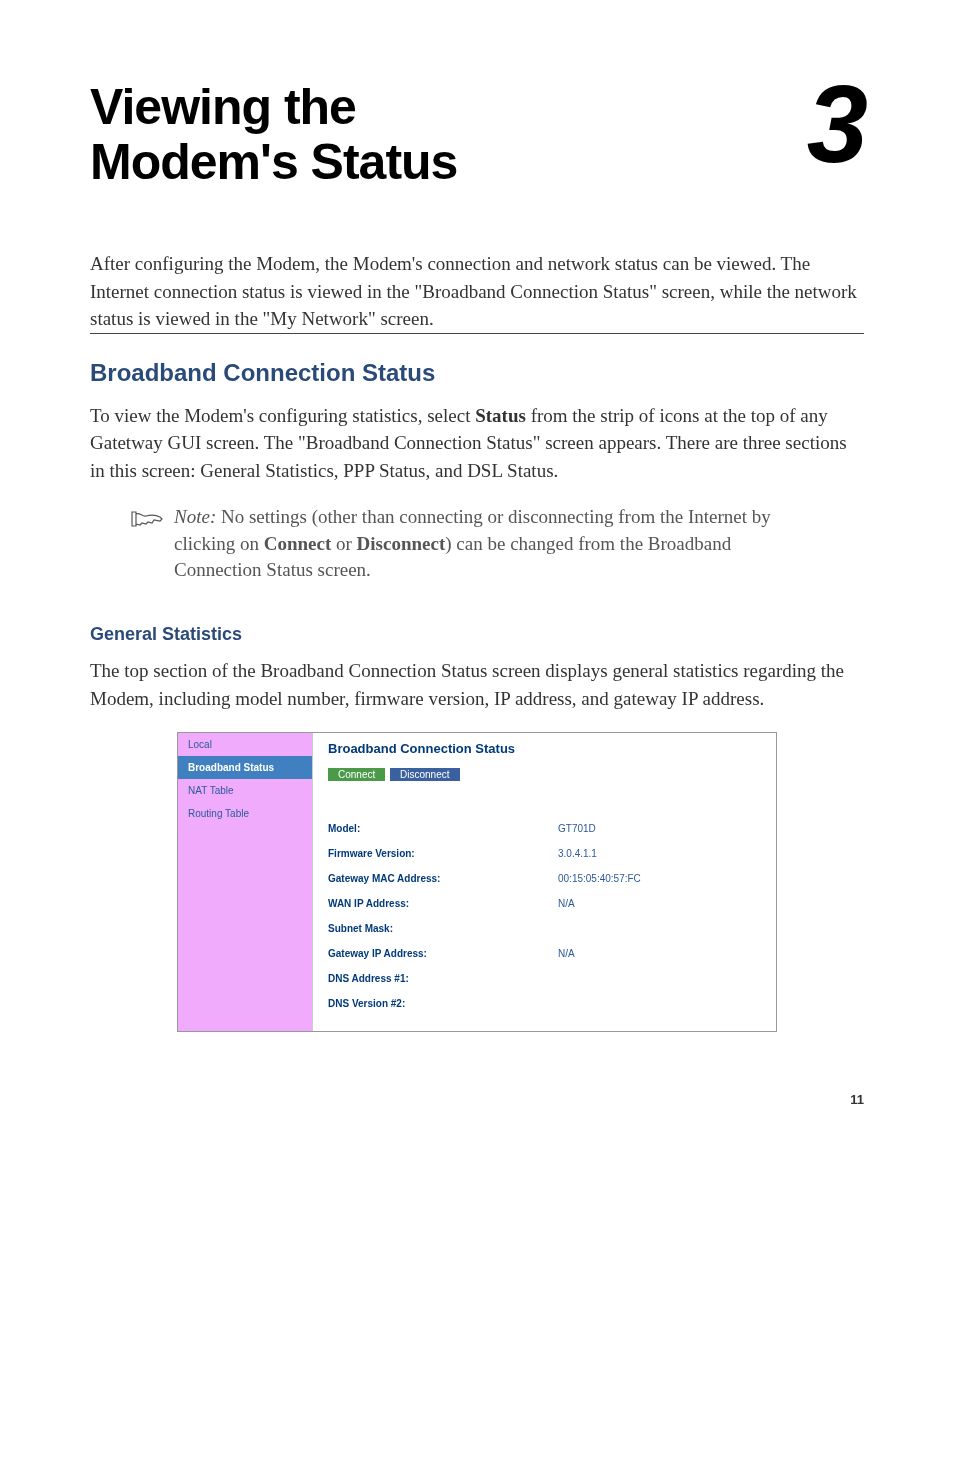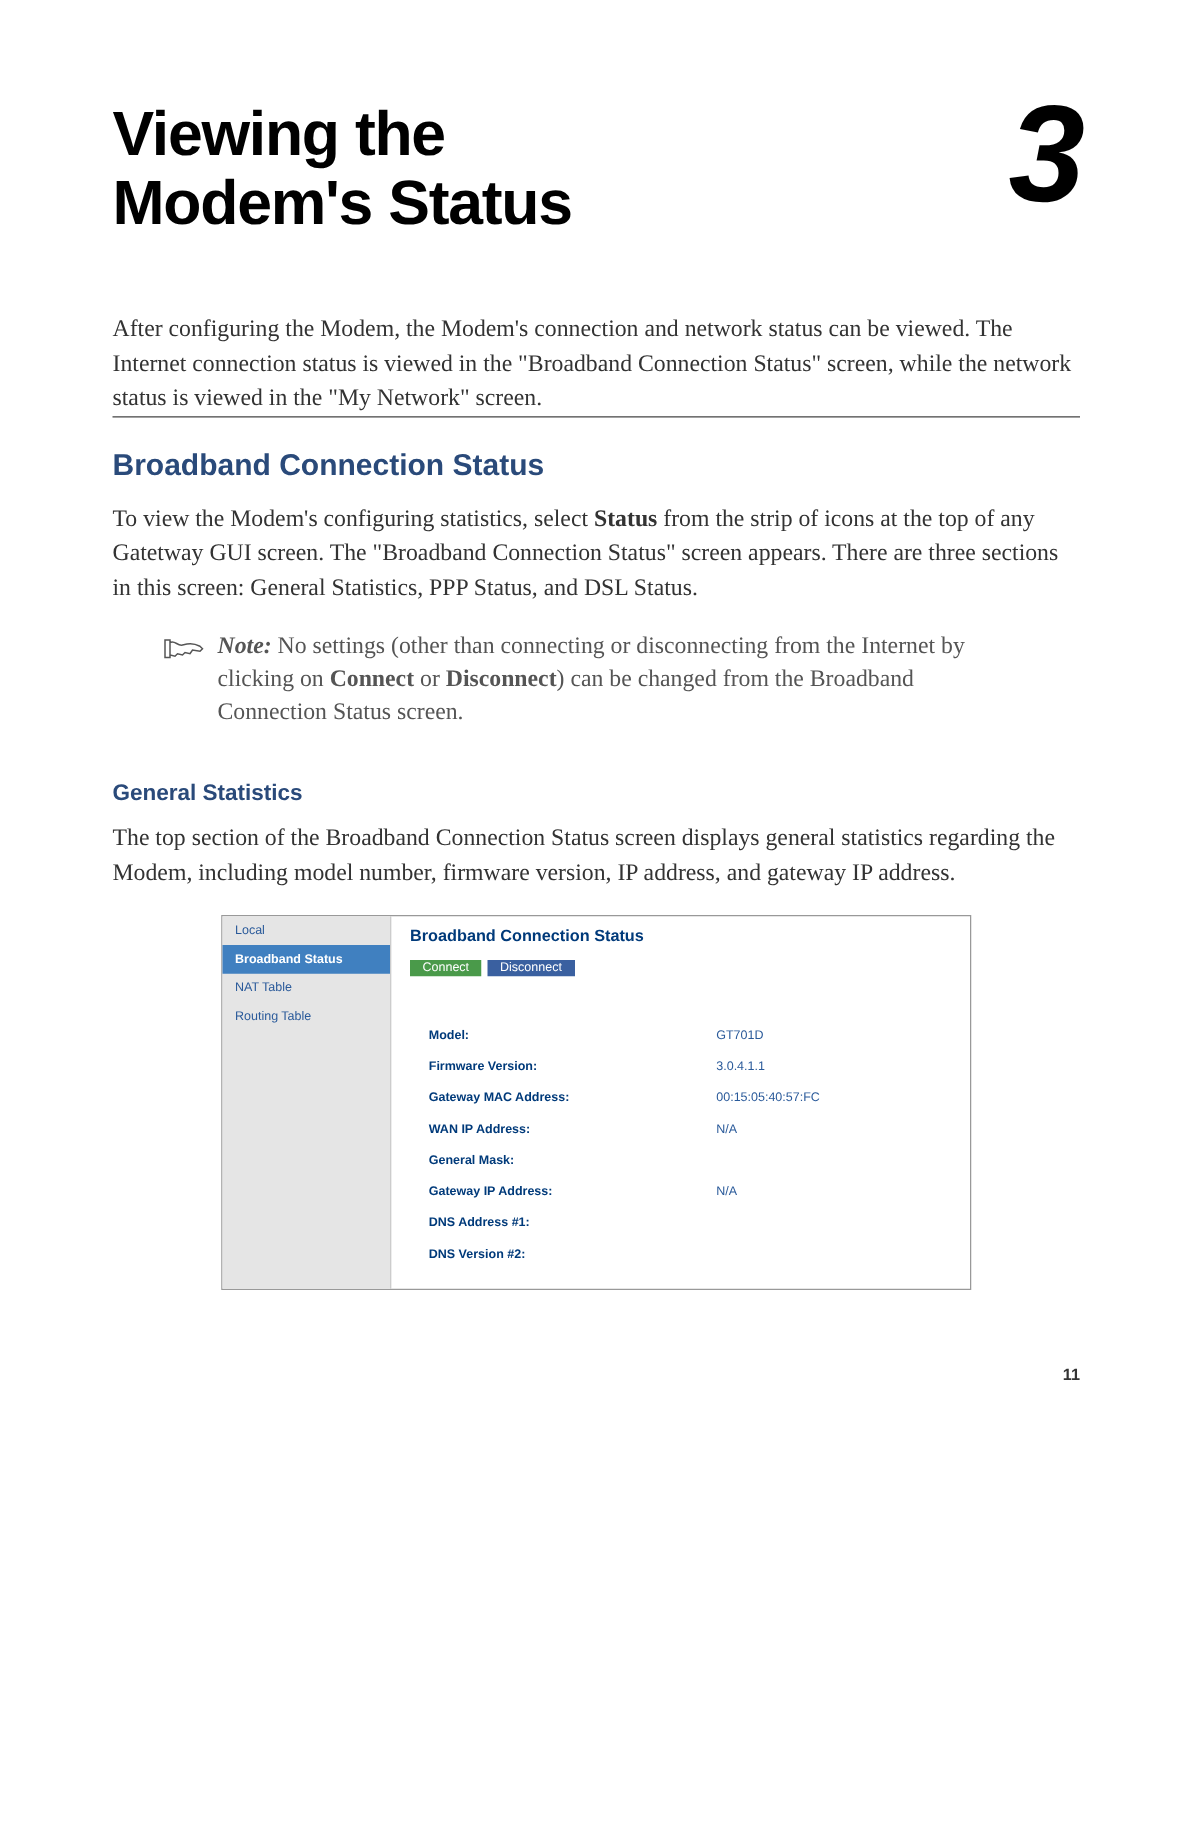--- a/index.html
+++ b/index.html
@@ -67,41 +67,41 @@
     .note-icon {
       flex-shrink: 0;
       margin-top: 4px;
     }
     .note-text {
       font-size: 19px;
       line-height: 1.4;
       color: #555;
     }
     .note-label {
-      font-weight: bold;
+      font-weight: normal;
       font-style: italic;
     }
     .subsection-heading {
       font-family: Arial, Helvetica, sans-serif;
       font-weight: bold;
       font-size: 18px;
       color: #2a4a7a;
       margin-bottom: 12px;
     }
     .screenshot {
       width: 600px;
       margin: 20px auto 40px auto;
       border: 1px solid #999;
       display: flex;
       font-family: Verdana, Arial, sans-serif;
       font-size: 10px;
     }
     .screenshot-sidebar {
       width: 135px;
-      background: #e5e5e5;
+      background: #f0abfc;
       border-right: 1px solid #ccc;
     }
     .sidebar-item {
       padding: 6px 10px;
       color: #2a5a9a;
       font-size: 10px;
     }
     .sidebar-item.active {
       background: #4080c0;
       color: #fff;
@@ -128,21 +128,20 @@
       margin-right: 2px;
     }
     .ss-btn.connect { background: #4a9a4a; }
     .ss-btn.disconnect { background: #3a60a0; }
     .stats-table {
       width: 100%;
     }
     .stats-row {
       display: flex;
       padding: 7px 0;
-      margin-left: 15px;
     }
     .stats-label {
       color: #003a7a;
       font-weight: bold;
       font-size: 10px;
       width: 230px;
     }
     .stats-val {
       color: #2a5a9a;
       font-size: 10px;
@@ -216,21 +215,21 @@
       </div>
       <div class="stats-row">
         <span class="stats-label">Gateway MAC Address:</span>
         <span class="stats-val">00:15:05:40:57:FC</span>
       </div>
       <div class="stats-row">
         <span class="stats-label">WAN IP Address:</span>
         <span class="stats-val">N/A</span>
       </div>
       <div class="stats-row">
-        <span class="stats-label">General Mask:</span>
+        <span class="stats-label">Subnet Mask:</span>
         <span class="stats-val"></span>
       </div>
       <div class="stats-row">
         <span class="stats-label">Gateway IP Address:</span>
         <span class="stats-val">N/A</span>
       </div>
       <div class="stats-row">
         <span class="stats-label">DNS Address #1:</span>
         <span class="stats-val"></span>
       </div>

